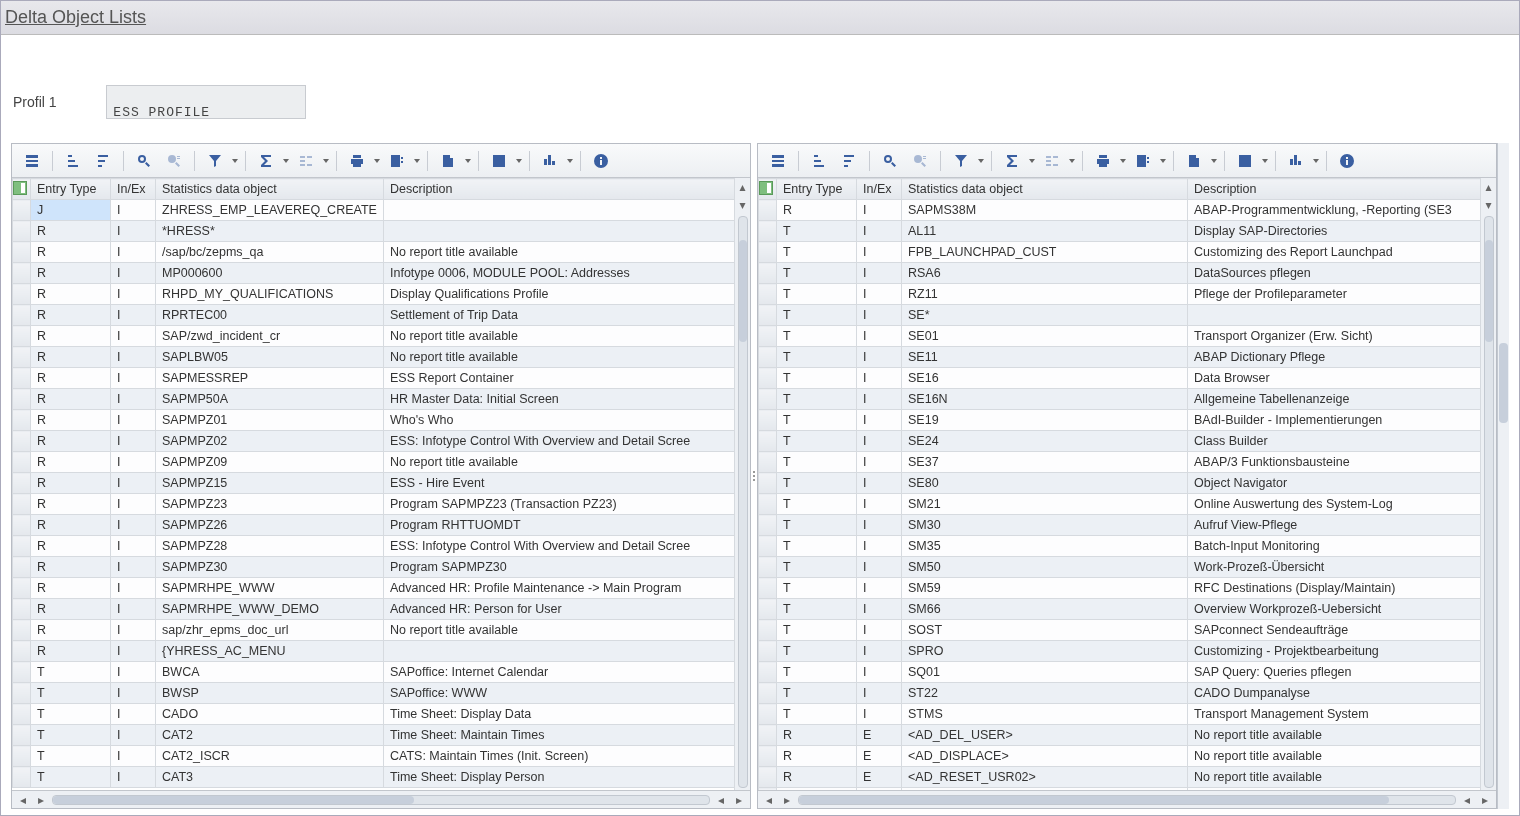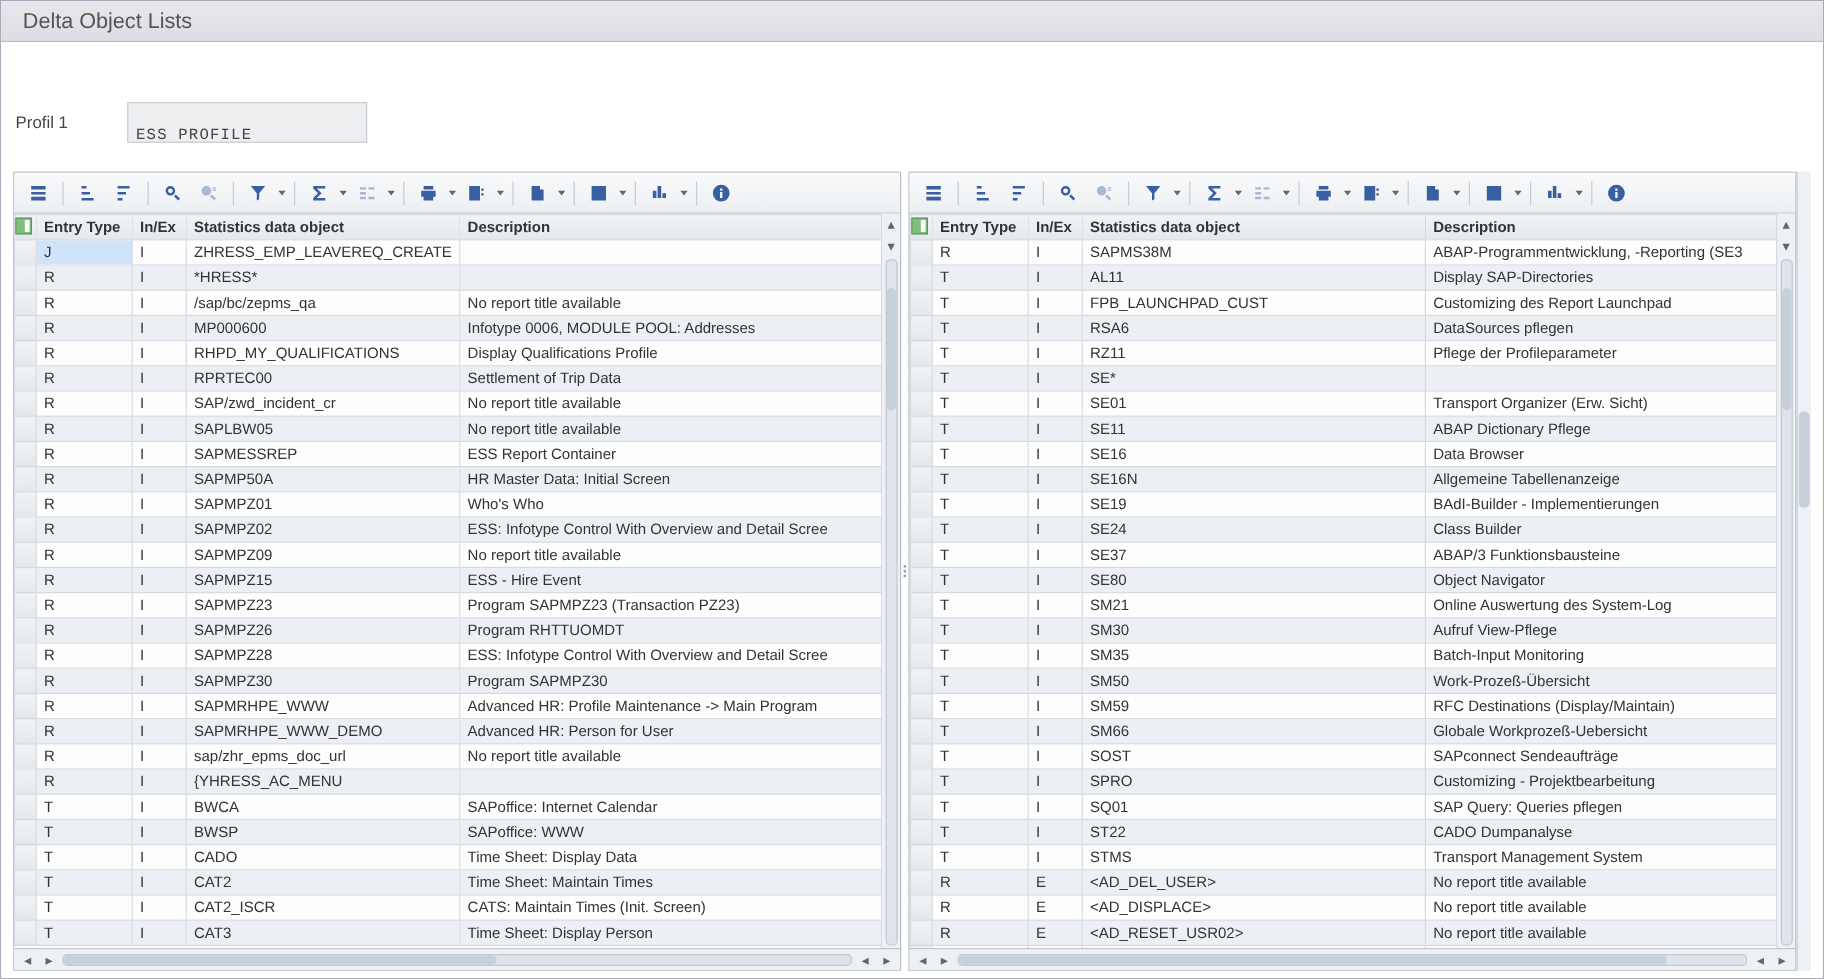--- a/index.html
+++ b/index.html
@@ -1,18 +1,18 @@
 <!DOCTYPE html>
 <html><head>
 <meta charset="utf-8">
 <style>
   * { box-sizing: border-box; margin: 0; padding: 0; }
   html, body { width: 1520px; height: 816px; font-family: Arial, sans-serif; font-size: 12px; background: #fff; color: #333; overflow: hidden; }
   .window { width: 1520px; height: 816px; border: 1px solid #aab; background: #f5f5f5; position: relative; }
-  .titlebar { height: 34px; background: linear-gradient(to bottom,#e8e8ec,#dcdce2); border-bottom: 1px solid #bbb; display:flex; align-items:center; padding:0 18px; font-size:18px; color:#555; }
+  .titlebar { height: 34px; background: linear-gradient(to bottom,#e8e8ec,#dcdce2); border-bottom: 1px solid #bbb; display:flex; align-items:center; padding:0 4px; font-size:18px; color:#555;text-decoration:underline; }
   .content { position:absolute; top:34px; left:0; right:0; bottom:0; background:#fff; }
   .profile-row { position:absolute; top:50px; left:0; right:0; height:28px; }
   .profile-left { position:absolute; left:12px; top:0; }
   .profile-right { position:absolute; right:42px; top:0; }
   .profile-label { display:inline-block; width:90px; font-size:14px; color:#444; vertical-align:middle; }
   .profile-value { display:inline-block; width:200px; height:22px; line-height:22px; background:#eceef0; border:1px solid #c8cbd0; padding:16px 6px; font-family:"Courier New",monospace; font-size:13px; letter-spacing:1px; color:#444; vertical-align:middle; }
   .panes { position:absolute; top:108px; left:10px; right:10px; bottom:6px; display:flex; }
   .pane { flex:1; display:flex; flex-direction:column; border:1px solid #b8bcc4; background:#fff; min-width:0; }
   .splitter { width:6px; background:transparent; display:flex; align-items:center; justify-content:center; flex-direction:column; gap:2px; cursor:col-resize; }
   .splitter .dot { width:2px; height:2px; background:#999; }
@@ -21,21 +21,21 @@
   .tbtn { width:28px; height:24px; border:1px solid transparent; border-radius:2px; display:inline-flex; align-items:center; justify-content:center; background:transparent; cursor:pointer; color:#3a5fa1; }
   .tbtn.disabled { opacity:.4; cursor:default; }
   .tsep { width:1px; height:20px; background:#c8ccd3; margin:0 4px; }
   .dd { width:8px; height:24px; display:inline-flex; align-items:center; justify-content:center; color:#666; cursor:pointer; }
   .dd::after { content:""; border-left:3px solid transparent; border-right:3px solid transparent; border-top:4px solid #666; }
 
   .grid-wrap { flex:1; position:relative; overflow:hidden; }
   .grid-scroll { position:absolute; inset:0; overflow:auto; }
   table.grid { border-collapse:collapse; width:100%; table-layout:fixed; }
   table.grid th, table.grid td { border:1px solid #d6dadf; padding:2px 6px; height:21px; font-size:12.5px; color:#333; text-align:left; overflow:hidden; white-space:nowrap; text-overflow:clip; background:#fdfdfe; }
-  table.grid th { background:linear-gradient(to bottom,#f1f3f6,#e4e8ed); font-weight:bold; color:#333; position:sticky; top:0; z-index:2; }
+  table.grid th { background:linear-gradient(to bottom,#f1f3f6,#e4e8ed); font-weight:normal; color:#333; position:sticky; top:0; z-index:2; }
   table.grid tr:nth-child(even) td { background:#ecf0f5; }
   table.grid tr td:first-child, table.grid tr th:first-child { background:linear-gradient(to bottom,#f1f3f6,#e4e8ed); width:18px; padding:0; }
   table.grid td.sel { background:#cfe4fb !important; }
   .corner-icon { display:inline-block; width:14px; height:14px; background:#7fbf7f; border:1px solid #5a9a5a; position:relative; }
   .corner-icon::after { content:""; position:absolute; right:1px; top:1px; bottom:1px; width:4px; background:#fff; }
   .col-et { width:80px; }
   .col-ie { width:45px; }
   .col-obj-left { width:228px; }
   .col-desc-left { width:352px; }
   .col-obj-right { width:286px; }
@@ -636,21 +636,21 @@
                     <td class="col-et">T</td>
                     <td class="col-ie">I</td>
                     <td class="col-obj-right">SM59</td>
                     <td class="col-desc-right">RFC Destinations (Display/Maintain)</td>
                   </tr>
                   <tr>
                     <td></td>
                     <td class="col-et">T</td>
                     <td class="col-ie">I</td>
                     <td class="col-obj-right">SM66</td>
-                    <td class="col-desc-right">Globale Workprozeß-Uebersicht</td>
+                    <td class="col-desc-right">Overview Workprozeß-Uebersicht</td>
                   </tr>
                   <tr>
                     <td></td>
                     <td class="col-et">T</td>
                     <td class="col-ie">I</td>
                     <td class="col-obj-right">SOST</td>
                     <td class="col-desc-right">SAPconnect Sendeaufträge</td>
                   </tr>
                   <tr>
                     <td></td>

